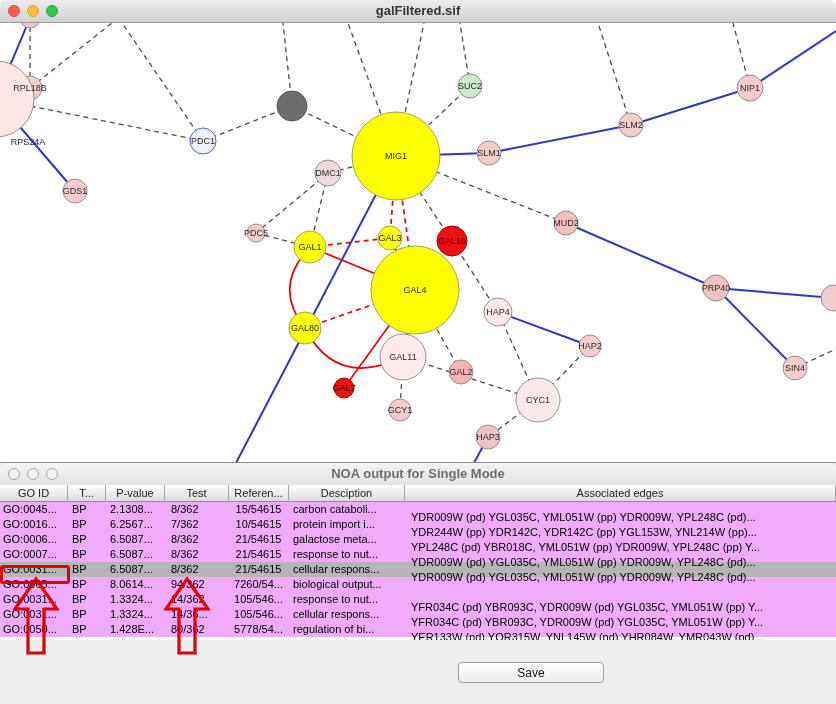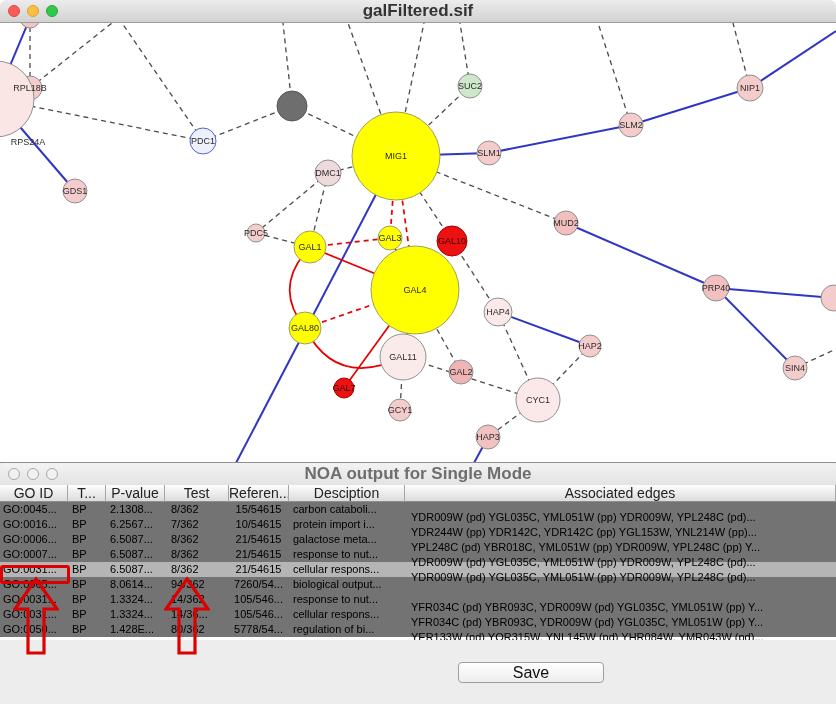--- a/index.html
+++ b/index.html
@@ -11,61 +11,61 @@
   
   .window{position:absolute;left:0;width:836px;box-sizing:border-box;}
   .titlebar{
     height:22px;position:relative;
     background:linear-gradient(#ececec,#d2d2d2);
     border-bottom:1px solid #9c9c9c;
     border-radius:6px 6px 0 0;
   }
   .titlebar .title{
     position:absolute;left:0;right:0;top:0;height:22px;line-height:22px;
-    text-align:center;font-size:17px;font-weight:600;color:#333;
+    text-align:center;font-size:13px;font-weight:600;color:#333;
   }
   .titlebar.inactive{background:linear-gradient(#f3f3f3,#e3e3e3);border-bottom:1px solid #b3b3b3;}
   .titlebar.inactive .title{color:#6e6e6e;font-weight:600;}
   .lights{position:absolute;left:8px;top:5px;display:flex;gap:7px;}
   .light{width:12px;height:12px;border-radius:50%;box-sizing:border-box;display:block;}
   .light.red{background:#fc5b57;border:1px solid #d84d45;}
   .light.yellow{background:#fdbe41;border:1px solid #d9a238;}
   .light.green{background:#34c84a;border:1px solid #2aa33c;}
   .light.hollow{background:#f1f1f1;border:1px solid #a8a8a8;}
 
   #top-window{top:0;height:462px;background:#fff;}
   #net-canvas{display:block;background:#ffffff;}
 
   #bottom-window{top:462px;height:242px;background:#ededed;border-top:1px solid #8f8f8f;}
   
   .table-area{position:absolute;left:0;right:0;top:22px;height:155px;background:#fff;overflow:hidden;}
   .tgrid{display:grid;grid-template-columns:68px 38px 59px 64px 60px 116px 1fr;}
   .thead{height:17px;}
   .th{
-    height:17px;line-height:16px;font-size:14px;text-align:center;color:#222;
+    height:17px;line-height:16px;font-size:11px;text-align:center;color:#222;
     background:linear-gradient(#fdfdfd,#dcdcdc);
     border-right:1px solid #a5a5a5;border-bottom:1px solid #8d8d8d;
     overflow:hidden;white-space:nowrap;box-sizing:border-box;
   }
-  .tr{height:15px;background:#737373;}
+  .tr{height:15px;background:#f0abfc;}
   .tr.selected{background:#b5b5b5;}
   .td{
     height:15px;line-height:15px;font-size:11px;color:#000;
     overflow:hidden;white-space:nowrap;box-sizing:border-box;padding-left:4px;
   }
   .td.c0{padding-left:3px;}
   .td.c3{padding-left:6px;}
   .td.c4{text-align:center;padding-right:5px;}
   .td.c6{padding-left:6px;margin-top:8px;}
   
   .mac-btn{
     position:absolute;height:21px;box-sizing:border-box;
     border:1px solid #9f9f9f;border-radius:4px;
     background:linear-gradient(#ffffff,#ededed);
-    font-family:"Liberation Sans",sans-serif;font-size:16px;color:#111;
+    font-family:"Liberation Sans",sans-serif;font-size:12px;color:#111;
     box-shadow:0 1px 0 rgba(255,255,255,.7) inset;
   }
   #save-btn{left:458px;top:199px;width:146px;}
   #cancel-btn{left:645px;top:199px;width:144px;margin-top:45px;}
   
   .anno-box{
     position:absolute;left:0;top:102px;width:64px;height:13px;
     border:3px solid #dd0000;border-radius:3px;pointer-events:none;
   }
   .anno-arrow{position:absolute;top:113px;width:46px;height:80px;pointer-events:none;}

